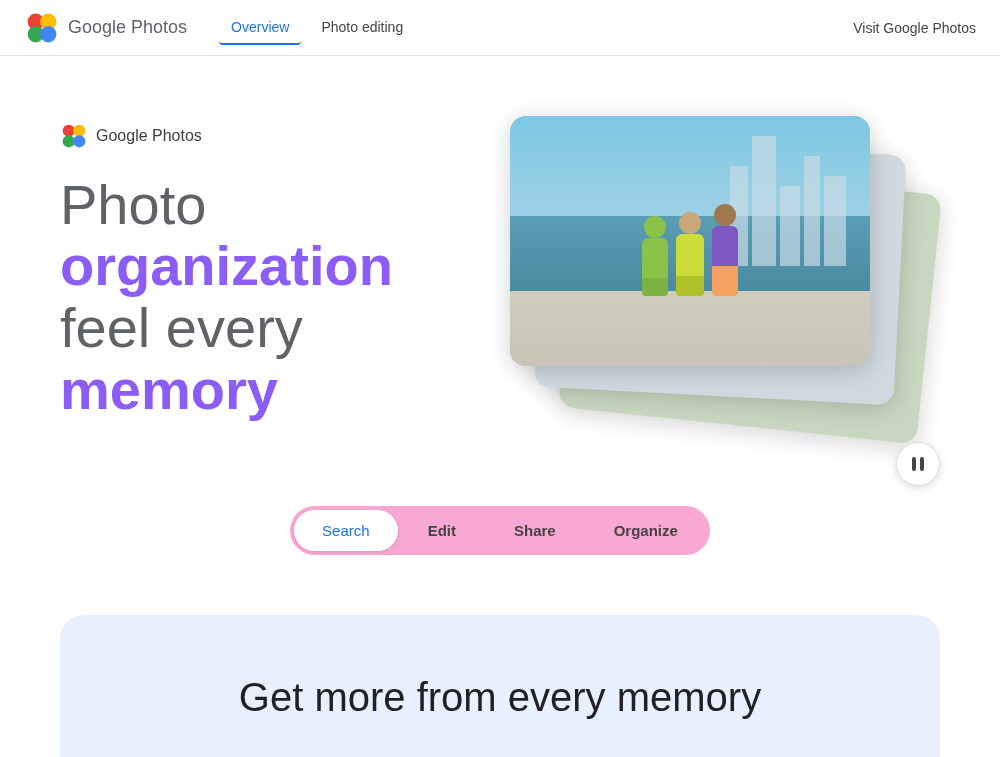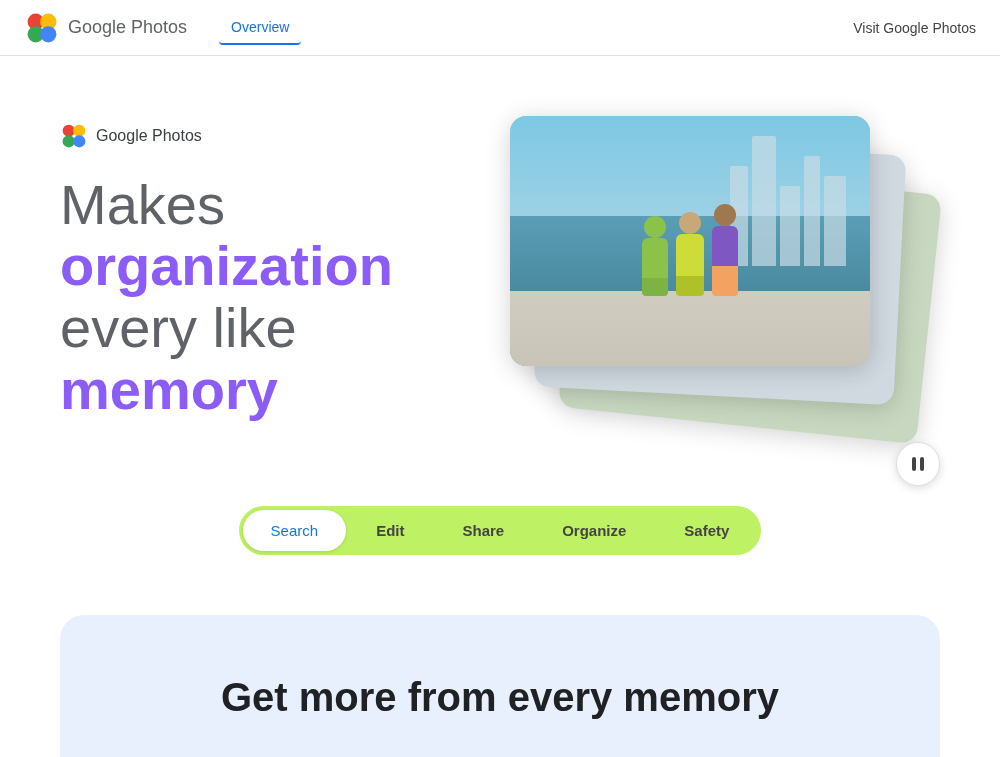--- a/index.html
+++ b/index.html
@@ -239,21 +239,21 @@
     }
 
     
     .tabs-section {
       display: flex;
       justify-content: center;
       padding: 40px 0 20px 0;
     }
     .tabs-container {
       display: flex;
-      background: #bef264;
+      background: #f9a8d4;
       border-radius: 32px;
       padding: 4px;
       gap: 2px;
     }
     .tab-item {
       padding: 12px 28px;
       border-radius: 28px;
       font-size: 15px;
       color: #444;
       cursor: pointer;
@@ -271,62 +271,63 @@
     .bottom-section {
       background: #e8f0fe;
       margin: 40px 60px 0 60px;
       border-radius: 24px 24px 0 0;
       padding: 60px 40px 40px 40px;
       text-align: center;
     }
     .bottom-title {
       font-size: 40px;
       color: #202124;
-      font-weight: 700;
+      font-weight: 400;
     }
   </style>
 </head>
 <body>
 
 <nav>
   <div class="nav-left">
     <a class="nav-logo" href="#">
 
       <svg class="nav-logo-icon" viewBox="0 0 40 40" xmlns="http://www.w3.org/2000/svg">
         <circle cx="13" cy="13" r="9" fill="#ea4335"></circle>
         <circle cx="27" cy="13" r="9" fill="#fbbc04"></circle>
         <circle cx="13" cy="27" r="9" fill="#34a853"></circle>
         <circle cx="27" cy="27" r="9" fill="#4285f4"></circle>
       </svg>
       <span class="nav-logo-text">Google Photos</span>
     </a>
     <div class="nav-links">
       <a class="nav-link active" href="#">Overview</a>
+      <a class="nav-link" href="#">Photo editing</a>
     </div>
   </div>
   <div class="nav-right">
     <a class="nav-visit-link" href="#">Visit Google Photos</a>
   </div>
 </nav>
 
 <section class="hero">
   <div class="hero-left">
     <div class="hero-brand">
       <svg class="hero-brand-icon" viewBox="0 0 32 32" xmlns="http://www.w3.org/2000/svg">
         <circle cx="10" cy="10" r="7" fill="#ea4335"></circle>
         <circle cx="22" cy="10" r="7" fill="#fbbc04"></circle>
         <circle cx="10" cy="22" r="7" fill="#34a853"></circle>
         <circle cx="22" cy="22" r="7" fill="#4285f4"></circle>
       </svg>
       <span class="hero-brand-text">Google Photos</span>
     </div>
     <h1 class="hero-title">
-      <span>Makes</span><br>
+      <span>Photo</span><br>
       <span class="bold">organization</span><br>
-      <span>every like</span><br>
+      <span>feel every</span><br>
       <span class="bold">memory</span>
     </h1>
   </div>
 
   <div class="hero-right">
 
     <div class="photo-card photo-card-back2"></div>
 
     <div class="photo-card photo-card-back1"></div>
 
@@ -375,19 +376,18 @@
     </div>
   </div>
 </section>
 
 <div class="tabs-section">
   <div class="tabs-container">
     <div class="tab-item active">Search</div>
     <div class="tab-item">Edit</div>
     <div class="tab-item">Share</div>
     <div class="tab-item">Organize</div>
-    <div class="tab-item">Safety</div>
   </div>
 </div>
 
 <div class="bottom-section">
   <h2 class="bottom-title">Get more from every memory</h2>
 </div>
 
 </body></html>

